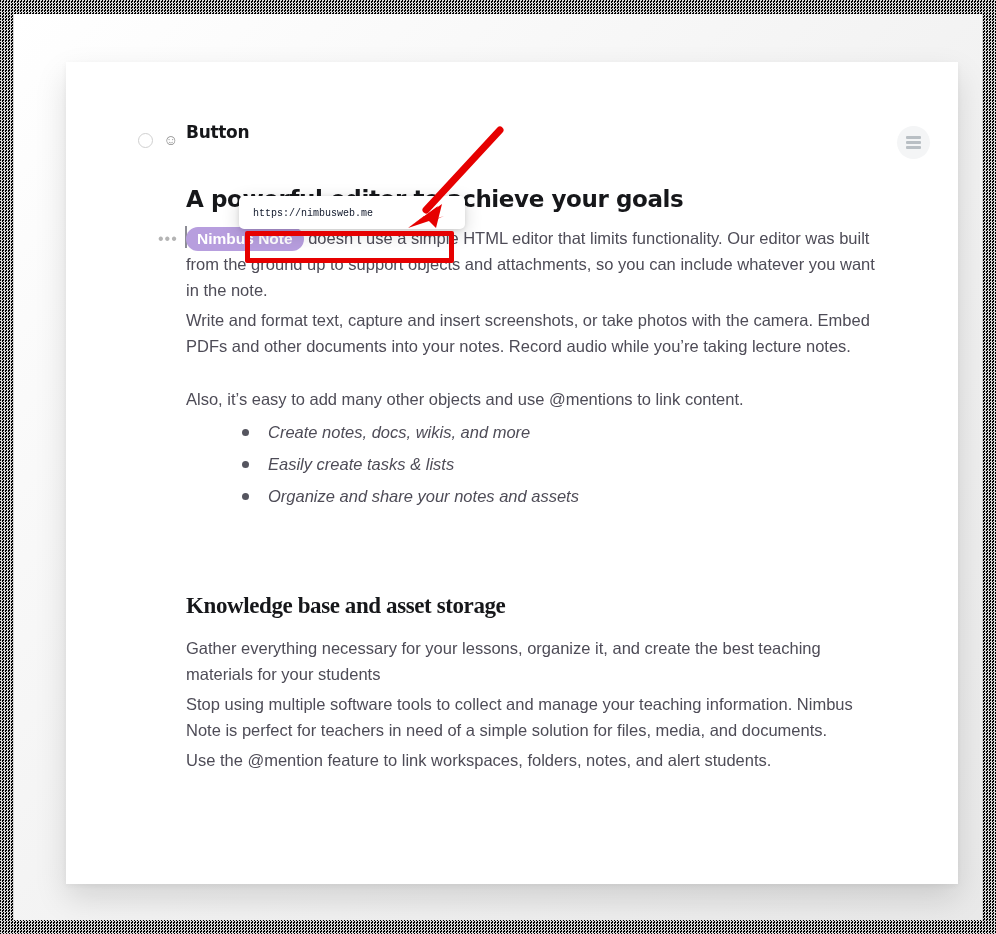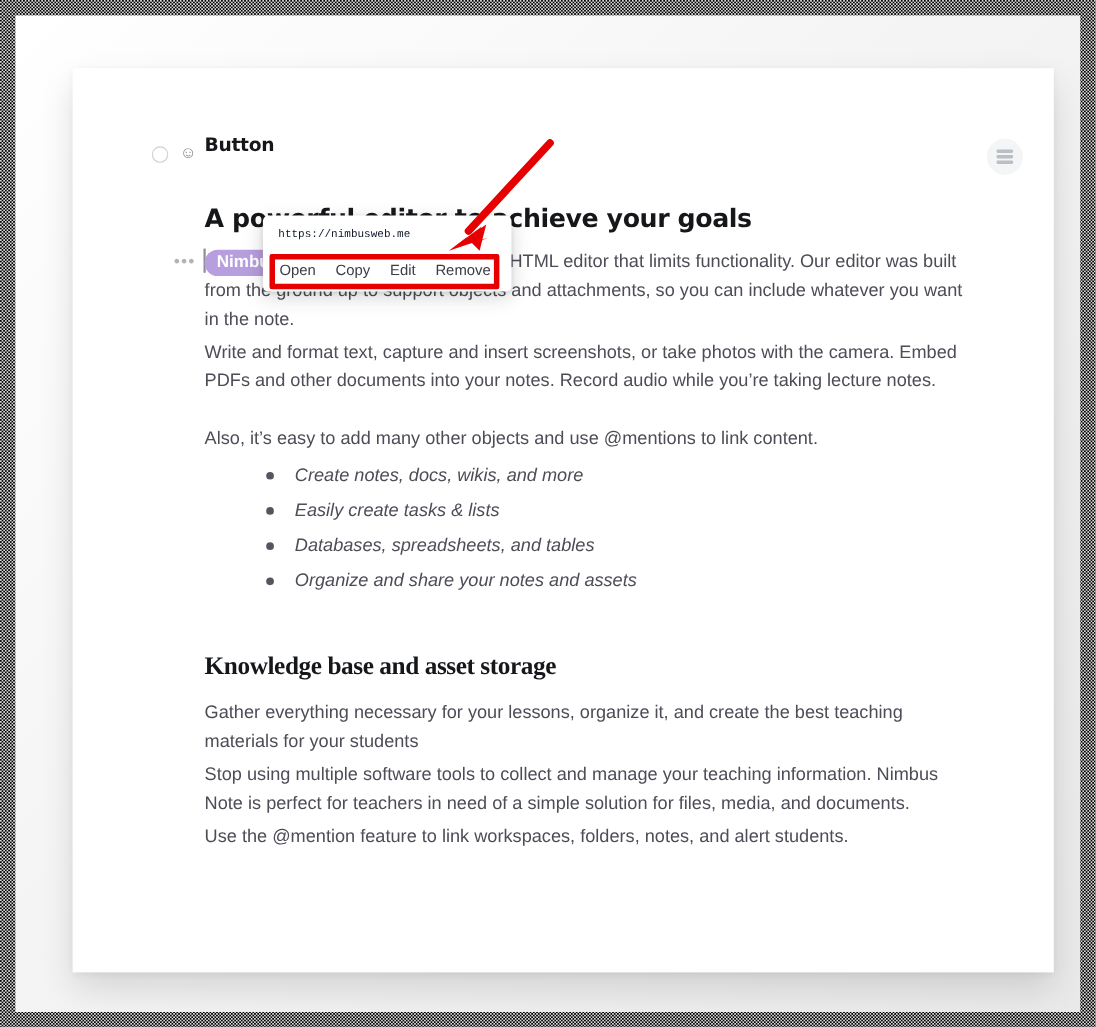--- a/index.html
+++ b/index.html
@@ -312,37 +312,30 @@
 
       <div class="para p1"><span class="mention-badge">Nimbus Note</span><span> doesn’t use a simple HTML editor that limits functionality. Our editor was built from the ground up to support objects and attachments, so you can include whatever you want in the note.</span></div>
 
       <div class="para p2">Write and format text, capture and insert screenshots, or take photos with the camera. Embed PDFs and other documents into your notes. Record audio while you’re taking lecture notes.</div>
 
       <div class="para p3">Also, it’s easy to add many other objects and use @mentions to link content.</div>
 
       <ul class="bullet-list">
         <li>Create notes, docs, wikis, and more</li>
         <li>Easily create tasks &amp; lists</li>
-        <li>Databases, spreadsheets, and tables</li>
         <li>Organize and share your notes and assets</li>
       </ul>
 
       <div class="section-heading">Knowledge base and asset storage</div>
       <div class="para s1">Gather everything necessary for your lessons, organize it, and create the best teaching materials for your students</div>
       <div class="para s2">Stop using multiple software tools to collect and manage your teaching information. Nimbus Note is perfect for teachers in need of a simple solution for files, media, and documents.</div>
       <div class="para s3">Use the @mention feature to link workspaces, folders, notes, and alert students.</div>
 
       <div class="link-popup">
         <div class="link-url">https://nimbusweb.me</div>
-        <div class="link-actions">
-          <span>Open</span>
-          <span>Copy</span>
-          <span>Edit</span>
-          <span>Remove</span>
-        </div>
       </div>
 
       <div class="red-box"></div>
 
       <svg class="red-arrow" viewBox="0 0 140 130">
         <line x1="114" y1="18" x2="40" y2="98" stroke="#e60000" stroke-width="7" stroke-linecap="round"></line>
         <polygon points="22,116 52,94 44,110 58,104" fill="#e60000"></polygon>
         <polygon points="22,116 56,92 50,116 38,104" fill="#e60000"></polygon>
       </svg>
 

